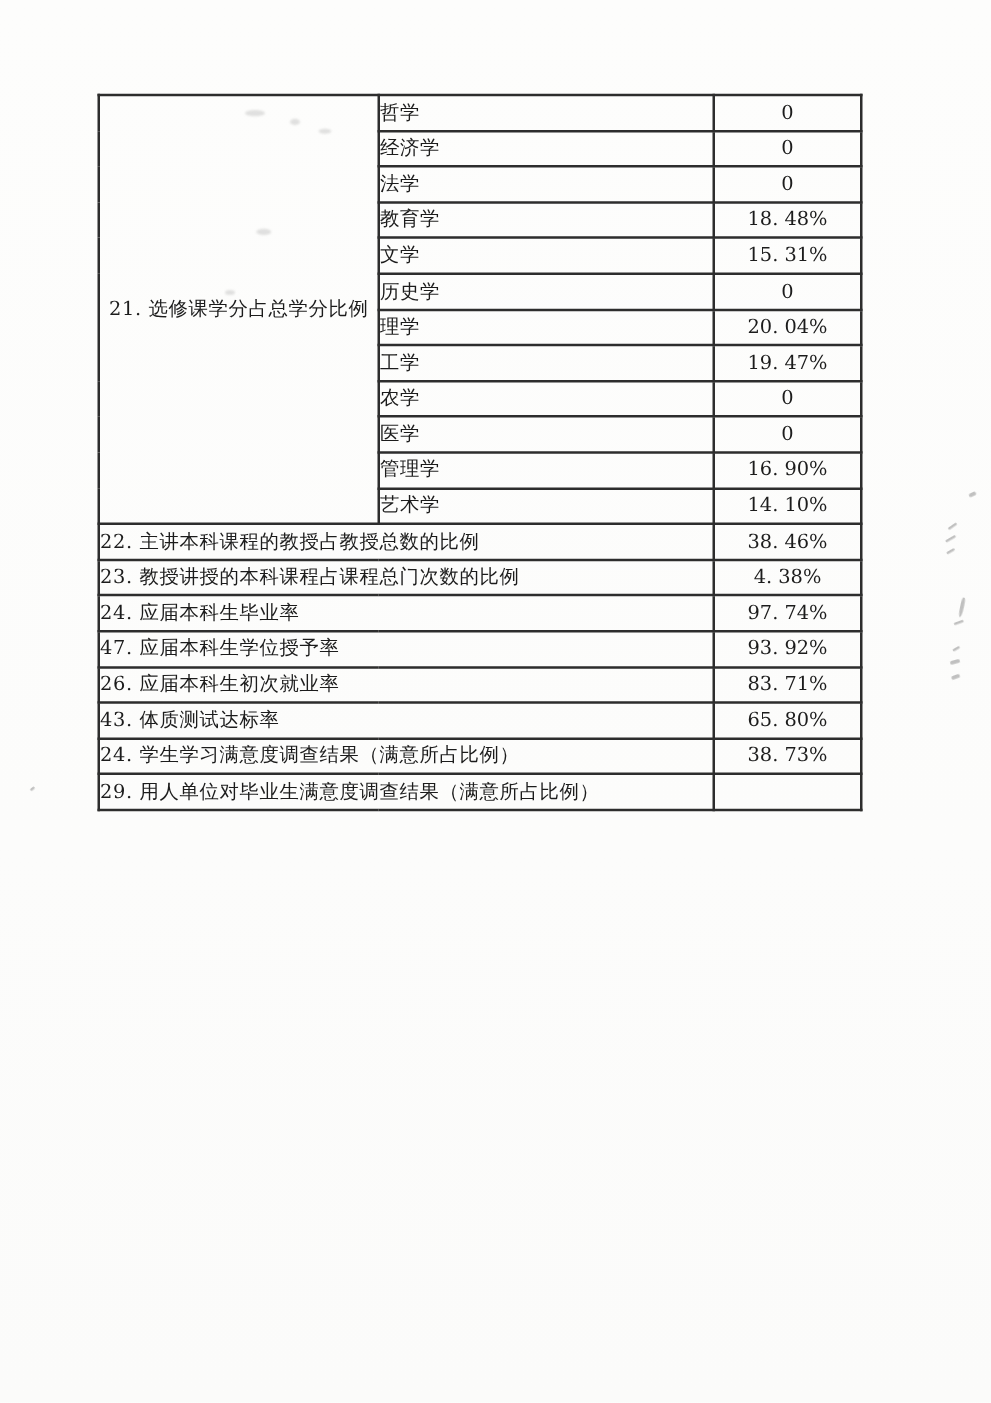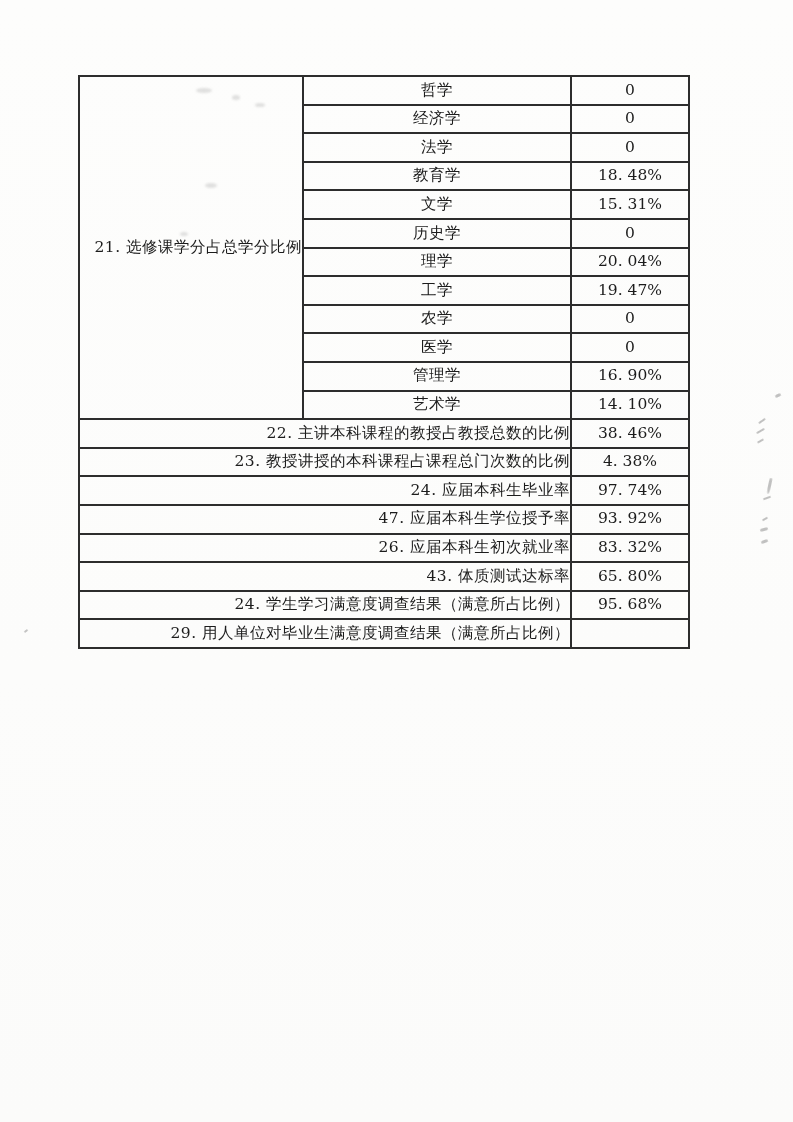--- a/index.html
+++ b/index.html
@@ -32,35 +32,35 @@
     border: 2px solid #2d2d2d;
     font-size: 15.5px;
     line-height: 1;
     padding: 0;
     overflow: hidden;
     white-space: nowrap;
   }
   tr.row { height: 28.6px; }
   td.merged-label {
     vertical-align: middle;
-    text-align: right;
+    text-align: center;
     padding-left: 2px;
     letter-spacing: 0.5px;
   }
   td.subject {
-    text-align: center;
+    text-align: left;
     padding-left: 4px;
     letter-spacing: 0.5px;
   }
   td.value {
     text-align: center;
     font-family: "DejaVu Serif", "Liberation Serif", serif;
   }
   td.row-label {
-    text-align: right;
+    text-align: left;
     padding-left: 2px;
     letter-spacing: 0.5px;
   }
   .smudge {
     position: absolute;
     background: rgba(140,140,140,0.25);
     border-radius: 50%;
     filter: blur(1px);
     pointer-events: none;
   }
@@ -145,29 +145,29 @@
       <tr class="row">
         <td class="row-label" colspan="2">24. 应届本科生毕业率</td>
         <td class="value">97. 74%</td>
       </tr>
       <tr class="row">
         <td class="row-label" colspan="2">47. 应届本科生学位授予率</td>
         <td class="value">93. 92%</td>
       </tr>
       <tr class="row">
         <td class="row-label" colspan="2">26. 应届本科生初次就业率</td>
-        <td class="value">83. 32%</td>
+        <td class="value">83. 71%</td>
       </tr>
       <tr class="row">
         <td class="row-label" colspan="2">43. 体质测试达标率</td>
         <td class="value">65. 80%</td>
       </tr>
       <tr class="row">
         <td class="row-label" colspan="2">24. 学生学习满意度调查结果（满意所占比例）</td>
-        <td class="value">95. 68%</td>
+        <td class="value">38. 73%</td>
       </tr>
       <tr class="row">
         <td class="row-label" colspan="2">29. 用人单位对毕业生满意度调查结果（满意所占比例）</td>
         <td class="value"></td>
       </tr>
     </tbody>
   </table>
 
   <div class="smudge" style="left:196px; top:88px; width:16px; height:5px;"></div>
   <div class="smudge" style="left:232px; top:95px; width:8px; height:5px;"></div>

